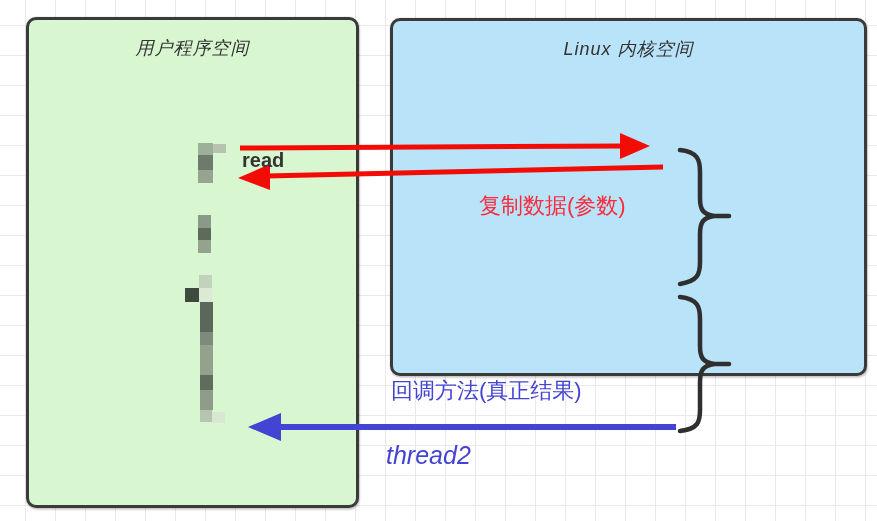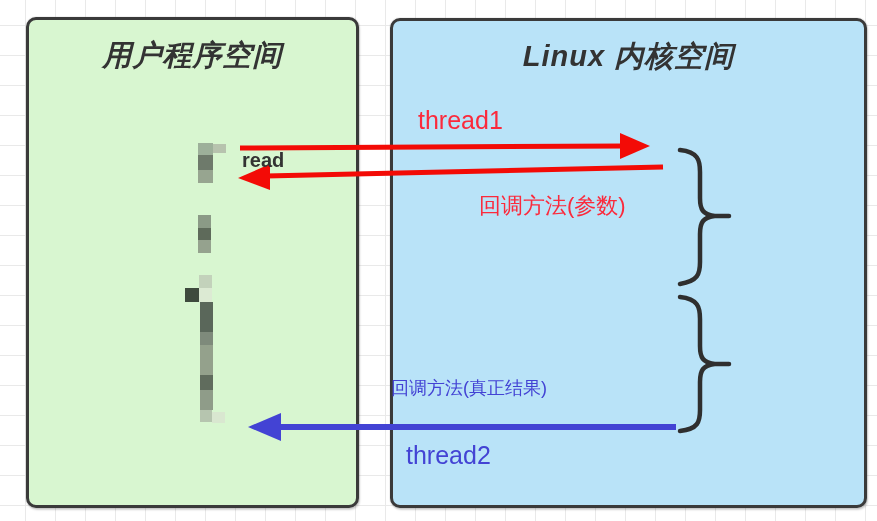--- a/index.html
+++ b/index.html
@@ -16,40 +16,40 @@
     background-position:25px 25px;
   }
   .space-box{
     position:absolute;
     border:3px solid #3a3a3a;
     border-radius:10px;
     box-shadow:1px 2px 2px rgba(0,0,0,0.18), 0 0 0 1px rgba(0,0,0,0.05);
     box-sizing:border-box;
   }
   #user-space{left:26px;top:17px;width:333px;height:491px;background:#d8f6d0;}
-  #kernel-space{left:390px;top:18px;width:477px;height:490px;background:#b9e3f8;}
+  #kernel-space{left:390px;top:18px;width:477px;height:358px;background:#b9e3f8;}
   .box-title{
     position:absolute;
     width:100%;
     text-align:center;
-    font-weight:bold;
+    font-weight:normal;
     font-style:italic;
-    font-size:29px;
+    font-size:18px;
     color:#333;
     top:16px;
     letter-spacing:1px;
   }
   .label{position:absolute;white-space:nowrap;line-height:1.1;}
   .lbl-thread1{left:418px;top:107px;font-size:25px;color:#fb2a3c;}
   .lbl-read{left:242px;top:149px;font-size:20px;font-weight:bold;color:#333;}
   .lbl-cb-params{left:479px;top:194px;font-size:22px;color:#fb2a3c;}
   .lbl-wait{left:733px;top:200px;font-size:26px;font-weight:bold;color:#3a3a3a;}
   .lbl-copy{left:731px;top:349px;font-size:26px;font-weight:bold;color:#3a3a3a;}
-  .lbl-cb-result{left:391px;top:379px;font-size:18px;color:#4343d4;}
-  .lbl-thread2{left:406px;top:442px;font-size:25px;color:#4343d4;}
+  .lbl-cb-result{left:391px;top:379px;font-size:22px;color:#4343d4;}
+  .lbl-thread2{left:386px;top:442px;font-size:25px;color:#4343d4;font-style:italic;}
   .lbl-user-thread{left:57px;top:276px;font-size:26px;font-weight:bold;color:#333;}
   #overlay{position:absolute;left:0;top:0;width:877px;height:521px;pointer-events:none;}
   .mosaic-block{position:absolute;}
 </style>
 </head>
 <body>
 
 <div id="canvas">
 
   <div id="user-space" class="space-box">
@@ -101,19 +101,18 @@
       <path d="M 680 150 C 698 152 700 160 700 172 L 700 198 C 700 210 703 214 714 216 C 703 218 700 222 700 234 L 700 262 C 700 274 698 281 680 284" stroke="#2f2f2f"></path>
       <path d="M 714 216 L 729 216" stroke="#2f2f2f"></path>
     </g>
 
     <g fill="none" stroke-width="4.5" stroke-linecap="round">
       <path d="M 680 297 C 698 299 700 307 700 319 L 700 346 C 700 358 703 362 714 364 C 703 366 700 370 700 382 L 700 410 C 700 422 698 429 680 431" stroke="#2f2f2f"></path>
       <path d="M 714 364 L 729 364" stroke="#2f2f2f"></path>
     </g>
   </svg>
 
-  <div class="label lbl-thread1">thread1</div>
   <div class="label lbl-read">read</div>
-  <div class="label lbl-cb-params">回调方法(参数)</div>
+  <div class="label lbl-cb-params">复制数据(参数)</div>
   <div class="label lbl-cb-result">回调方法(真正结果)</div>
   <div class="label lbl-thread2">thread2</div>
 
 </div>
 
 </body></html>

